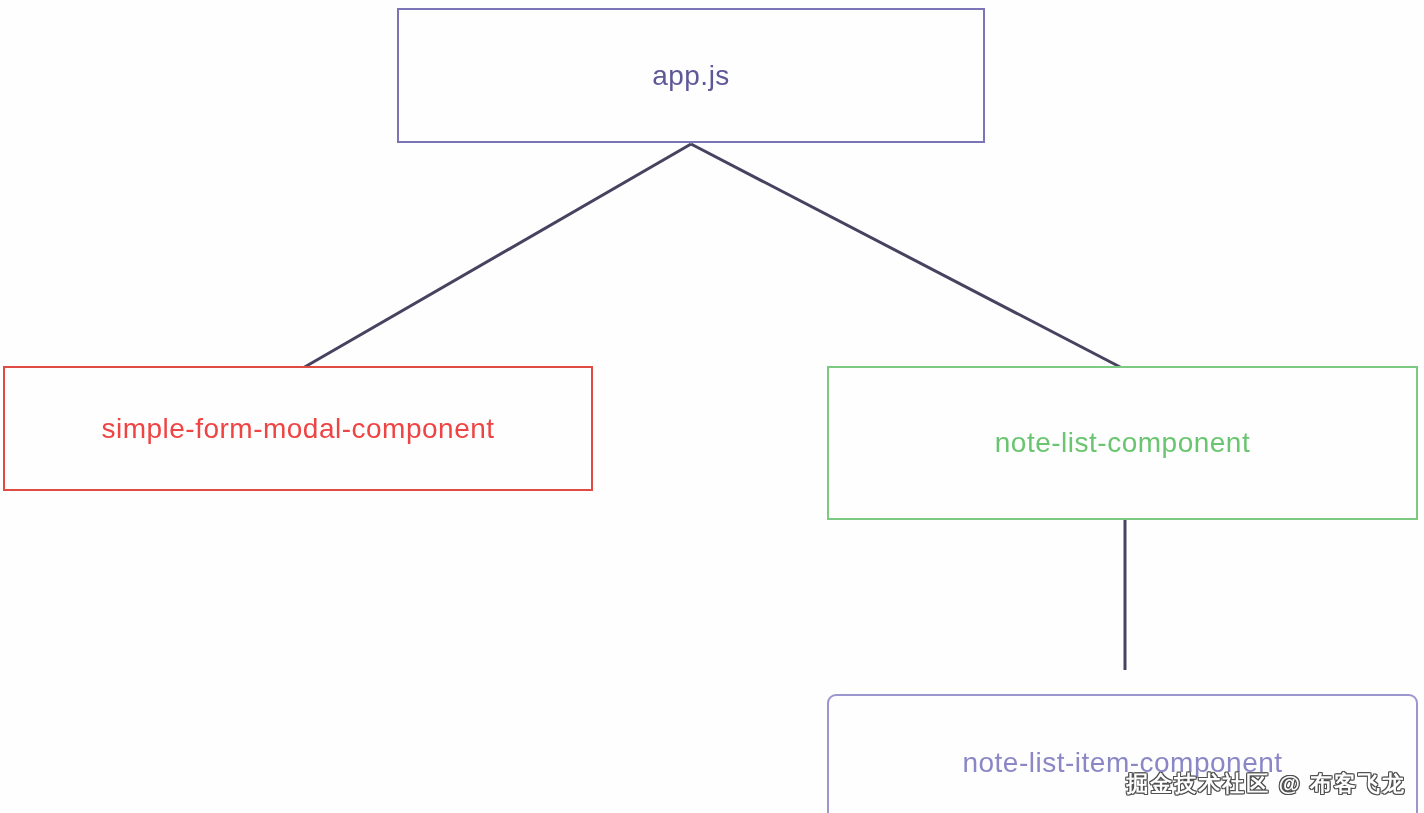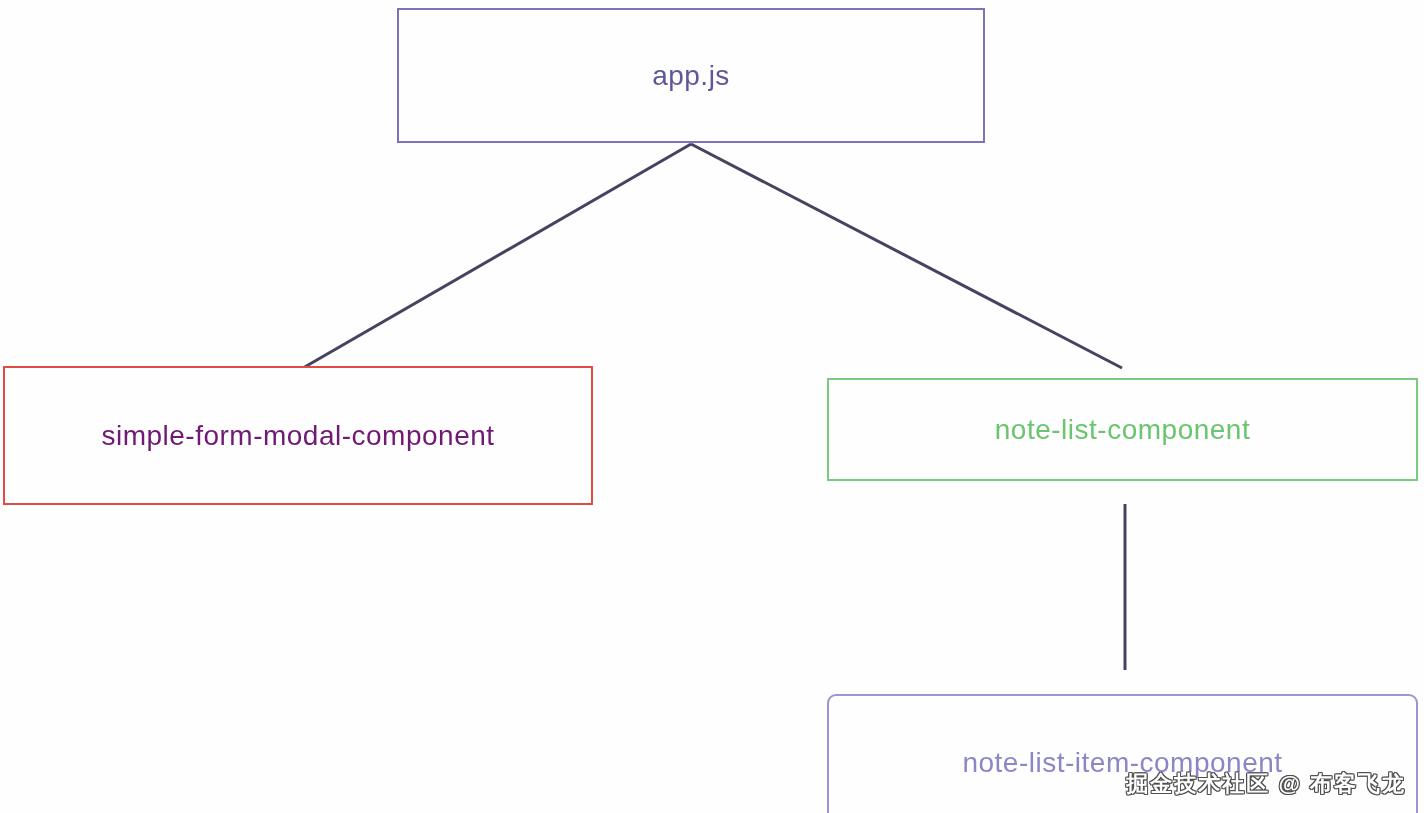--- a/index.html
+++ b/index.html
@@ -32,26 +32,26 @@
     justify-content: center;
     font-size: 28px;
     letter-spacing: 0.5px;
     box-sizing: border-box;
   }
   .node-app {
     left: 397px; top: 8px; width: 588px; height: 135px;
     border-color: #7b74b6; color: #5e5898;
   }
   .node-red {
-    left: 3px; top: 366px; width: 590px; height: 139px;
-    border-color: #e04b43; color: #701a75;
+    left: 3px; top: 366px; width: 590px; height: 125px;
+    border-color: #e04b43; color: #ef4444;
   }
   .node-green {
-    left: 827px; top: 366px; width: 591px; height: 103px;
-    border-color: #7cc981; color: #69c56f; margin-top: 12px;
+    left: 827px; top: 366px; width: 591px; height: 154px;
+    border-color: #7cc981; color: #69c56f;
   }
   .node-periwinkle {
     left: 827px; top: 694px; width: 591px; height: 137px;
     border-color: #9b97ce; color: #8b87c7; border-radius: 9px;
   }
   .watermark {
     position: absolute;
     z-index: 3;
     right: 18px;
     bottom: 14px;

